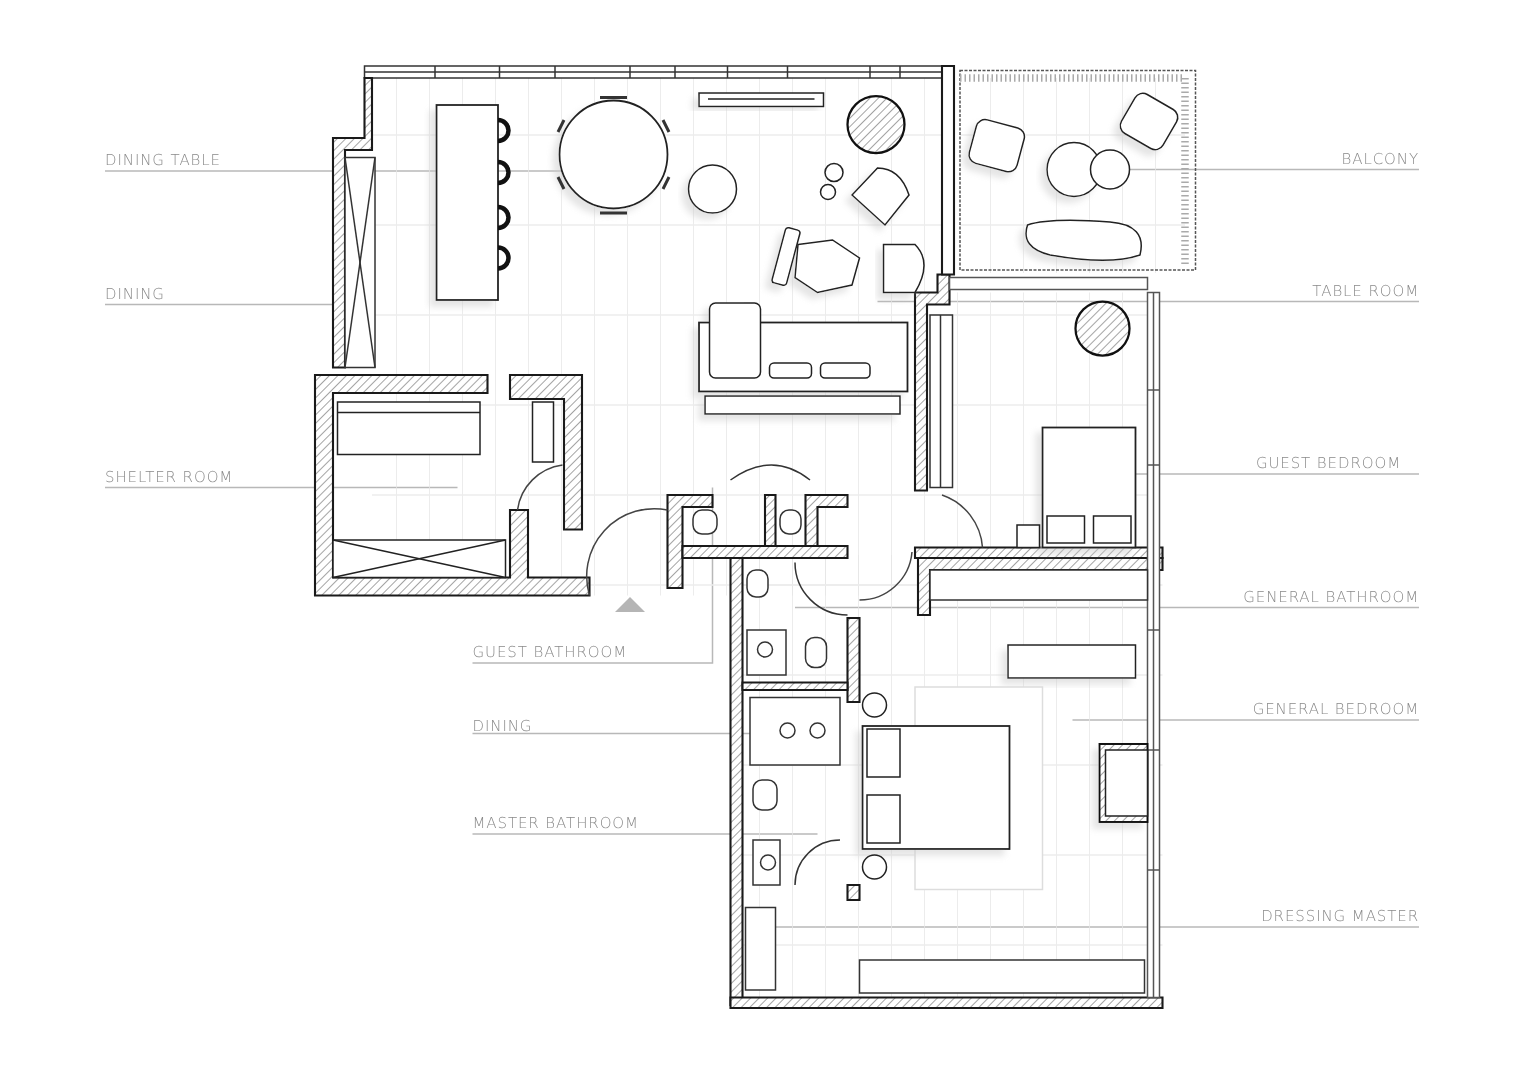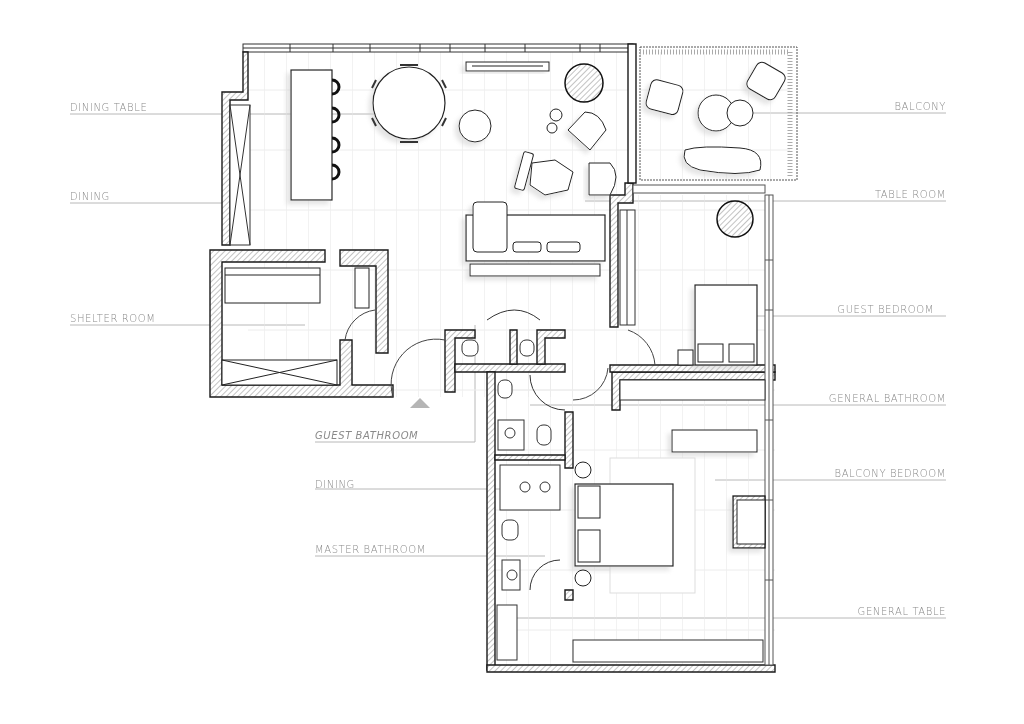--- a/index.html
+++ b/index.html
@@ -9,30 +9,30 @@
   .label.right{text-align:center;}
   svg.plan{position:absolute;left:0;top:0;}
 </style>
 </head>
 <body>
 
 <div id="labels">
   <div class="label left" style="left:70px;top:102px;">DINING TABLE</div>
   <div class="label left" style="left:70px;top:191px;">DINING</div>
   <div class="label left" style="left:70px;top:313px;">SHELTER ROOM</div>
-  <div class="label left" style="left:315px;top:430px;font-style:italic;">GUEST BATHROOM</div>
+  <div class="label left" style="left:315px;top:430px;">GUEST BATHROOM</div>
   <div class="label left" style="left:315px;top:479px;">DINING</div>
   <div class="label left" style="left:315px;top:544px;">MASTER BATHROOM</div>
 
   <div class="label right" style="right:78px;top:101px;">BALCONY</div>
   <div class="label right" style="right:78px;top:189px;">TABLE ROOM</div>
   <div class="label right" style="right:90px;top:304px;">GUEST BEDROOM</div>
   <div class="label right" style="right:78px;top:393px;">GENERAL BATHROOM</div>
-  <div class="label right" style="right:78px;top:468px;">BALCONY BEDROOM</div>
-  <div class="label right" style="right:78px;top:606px;">GENERAL TABLE</div>
+  <div class="label right" style="right:78px;top:468px;">GENERAL BEDROOM</div>
+  <div class="label right" style="right:78px;top:606px;">DRESSING MASTER</div>
 </div>
 
 <svg class="plan" width="1024" height="724" viewBox="0 0 1024 724">
   <defs>
     <pattern id="hatch" patternUnits="userSpaceOnUse" width="4" height="4" patternTransform="rotate(45)">
       <rect width="4" height="4" fill="#ffffff"></rect>
       <line x1="0" y1="0" x2="0" y2="4" stroke="#9a9a9a" stroke-width="1.2"></line>
     </pattern>
     <pattern id="planks" patternUnits="userSpaceOnUse" width="22" height="60">
       <line x1="0" y1="0" x2="0" y2="60" stroke="#e6e6e6" stroke-width="1"></line>

